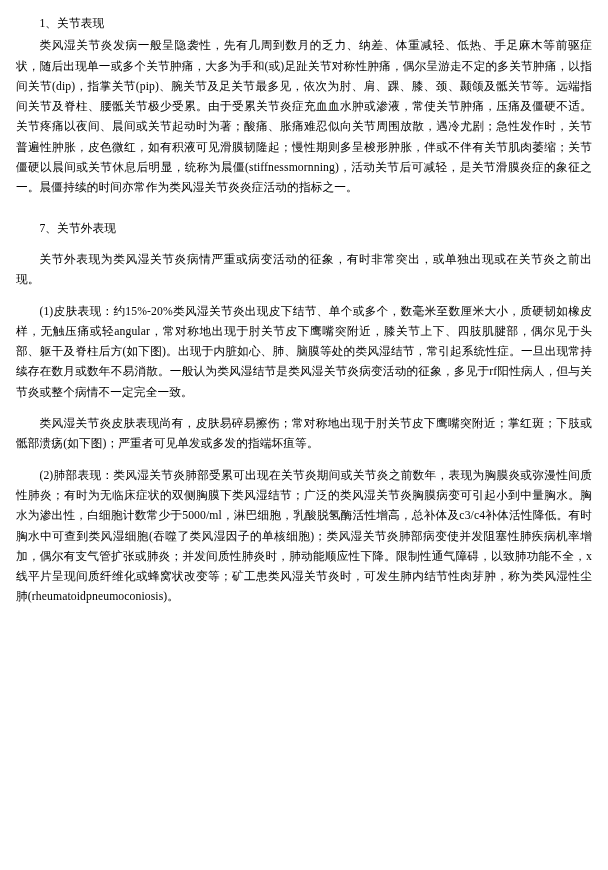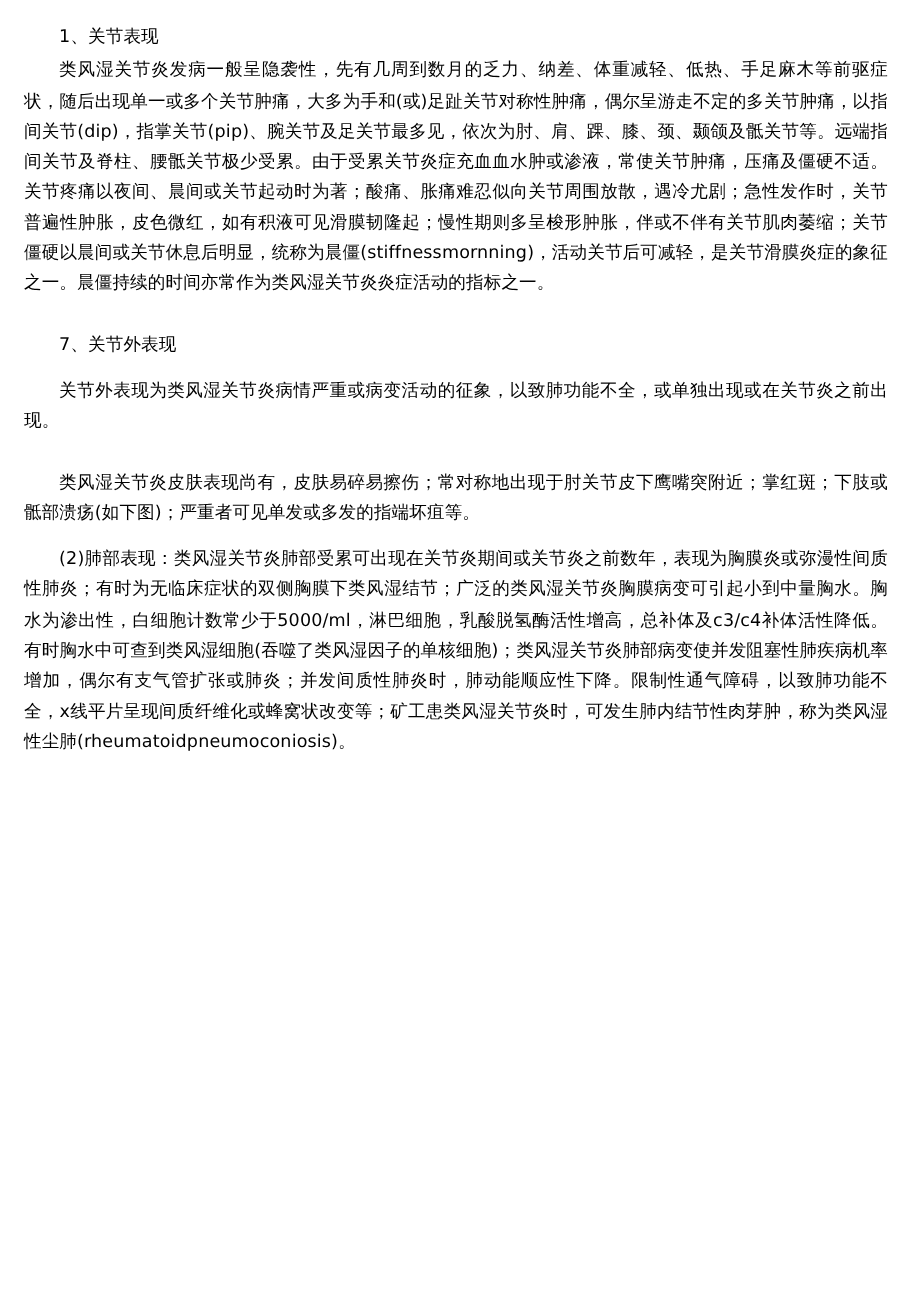--- a/index.html
+++ b/index.html
@@ -13,20 +13,21 @@
     font-family: "DejaVu Sans", "Liberation Sans", sans-serif;
     color: #000000;
   }
   .page {
     width: 608px;
     height: 870px;
     box-sizing: border-box;
     padding: 14px 16px 10px 16px;
     background: #ffffff;
     overflow: hidden;
+    font-family: Liberation Serif, serif;
   }
   .para {
     font-size: 11.7px;
     line-height: 20.3px;
     text-align: justify;
     text-justify: inter-ideograph;
     margin: 0 0 2px 0;
     text-indent: 2em;
     letter-spacing: 0.1px;
   }
@@ -46,20 +47,21 @@
 <body>
 
 <div class="page">
 
   <div class="heading">1、关节表现</div>
   <div class="para">类风湿关节炎发病一般呈隐袭性，先有几周到数月的乏力、纳差、体重减轻、低热、手足麻木等前驱症状，随后出现单一或多个关节肿痛，大多为手和(或)足趾关节对称性肿痛，偶尔呈游走不定的多关节肿痛，以指间关节(dip)，指掌关节(pip)、腕关节及足关节最多见，依次为肘、肩、踝、膝、颈、颞颌及骶关节等。远端指间关节及脊柱、腰骶关节极少受累。由于受累关节炎症充血血水肿或渗液，常使关节肿痛，压痛及僵硬不适。关节疼痛以夜间、晨间或关节起动时为著；酸痛、胀痛难忍似向关节周围放散，遇冷尤剧；急性发作时，关节普遍性肿胀，皮色微红，如有积液可见滑膜韧隆起；慢性期则多呈梭形肿胀，伴或不伴有关节肌肉萎缩；关节僵硬以晨间或关节休息后明显，统称为晨僵(stiffnessmornning)，活动关节后可减轻，是关节滑膜炎症的象征之一。晨僵持续的时间亦常作为类风湿关节炎炎症活动的指标之一。</div>
   <div class="gap"></div>
   <div class="gap"></div>
   <div class="heading">7、关节外表现</div>
   <div class="gap"></div>
-  <div class="para">关节外表现为类风湿关节炎病情严重或病变活动的征象，以致肺功能不全，或单独出现或在关节炎之前出现。</div>
+  <div class="para">关节外表现为类风湿关节炎病情严重或病变活动的征象，有时非常突出，或单独出现或在关节炎之前出现。</div>
   <div class="gap"></div>
+  <div class="para">(1)皮肤表现：约15%-20%类风湿关节炎出现皮下结节、单个或多个，数毫米至数厘米大小，质硬韧如橡皮样，无触压痛或轻angular，常对称地出现于肘关节皮下鹰嘴突附近，膝关节上下、四肢肌腱部，偶尔见于头部、躯干及脊柱后方(如下图)。出现于内脏如心、肺、脑膜等处的类风湿结节，常引起系统性症。一旦出现常持续存在数月或数年不易消散。一般认为类风湿结节是类风湿关节炎病变活动的征象，多见于rf阳性病人，但与关节炎或整个病情不一定完全一致。</div>
   <div class="gap"></div>
   <div class="para">类风湿关节炎皮肤表现尚有，皮肤易碎易擦伤；常对称地出现于肘关节皮下鹰嘴突附近；掌红斑；下肢或骶部溃疡(如下图)；严重者可见单发或多发的指端坏疽等。</div>
   <div class="gap"></div>
   <div class="para">(2)肺部表现：类风湿关节炎肺部受累可出现在关节炎期间或关节炎之前数年，表现为胸膜炎或弥漫性间质性肺炎；有时为无临床症状的双侧胸膜下类风湿结节；广泛的类风湿关节炎胸膜病变可引起小到中量胸水。胸水为渗出性，白细胞计数常少于5000/ml，淋巴细胞，乳酸脱氢酶活性增高，总补体及c3/c4补体活性降低。有时胸水中可查到类风湿细胞(吞噬了类风湿因子的单核细胞)；类风湿关节炎肺部病变使并发阻塞性肺疾病机率增加，偶尔有支气管扩张或肺炎；并发间质性肺炎时，肺动能顺应性下降。限制性通气障碍，以致肺功能不全，x线平片呈现间质纤维化或蜂窝状改变等；矿工患类风湿关节炎时，可发生肺内结节性肉芽肿，称为类风湿性尘肺(rheumatoidpneumoconiosis)。</div>
 
 </div>
 
 </body></html>

